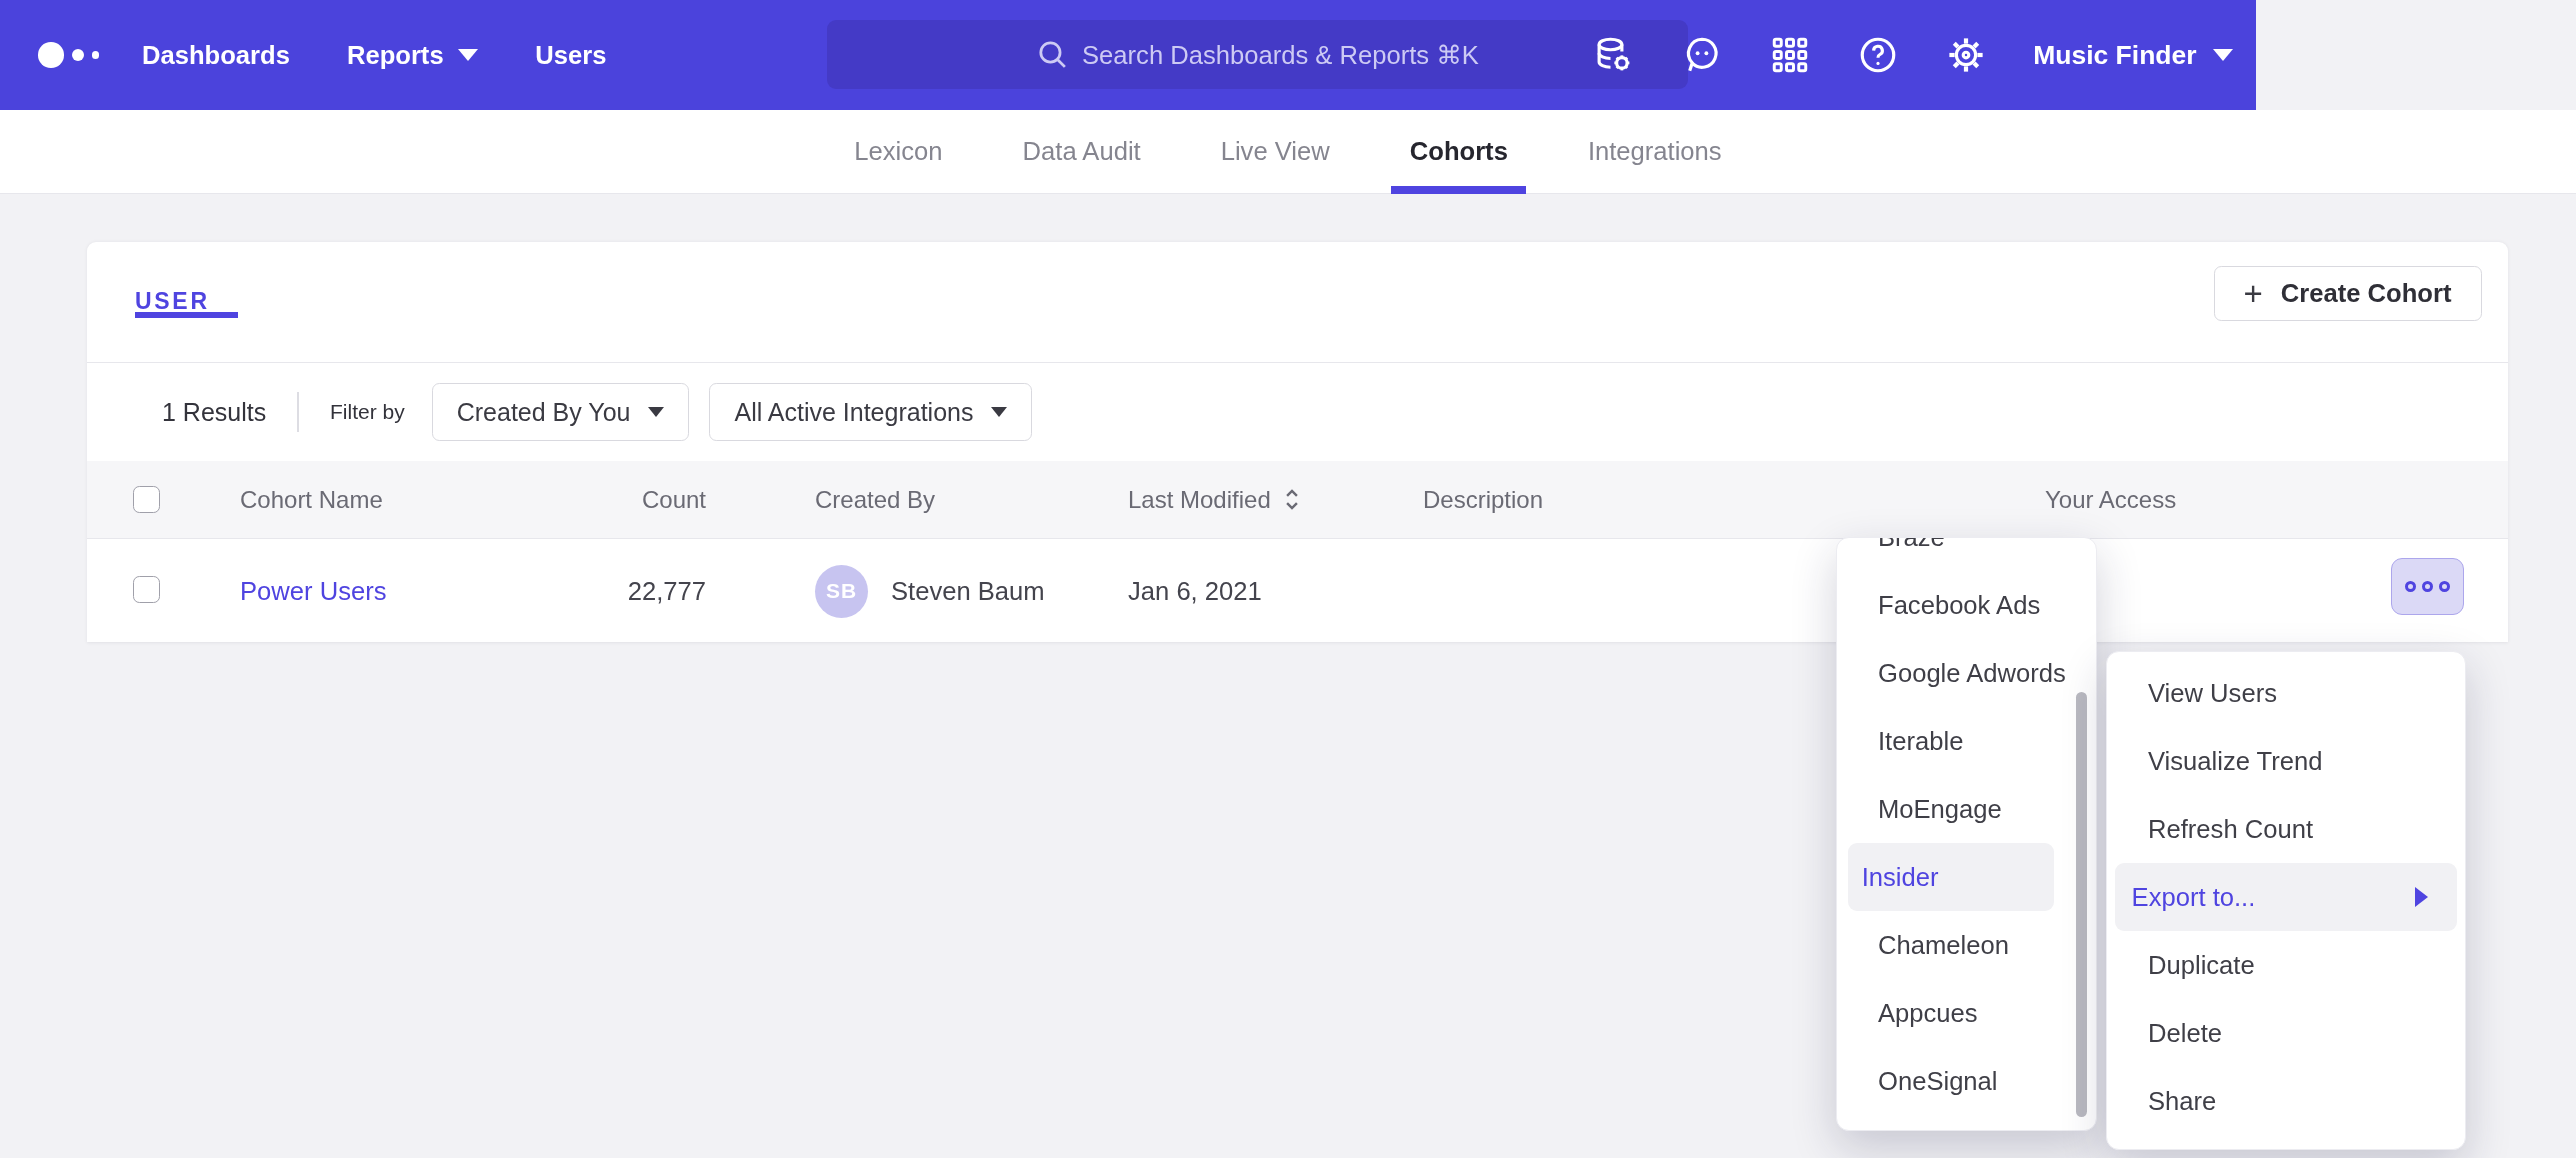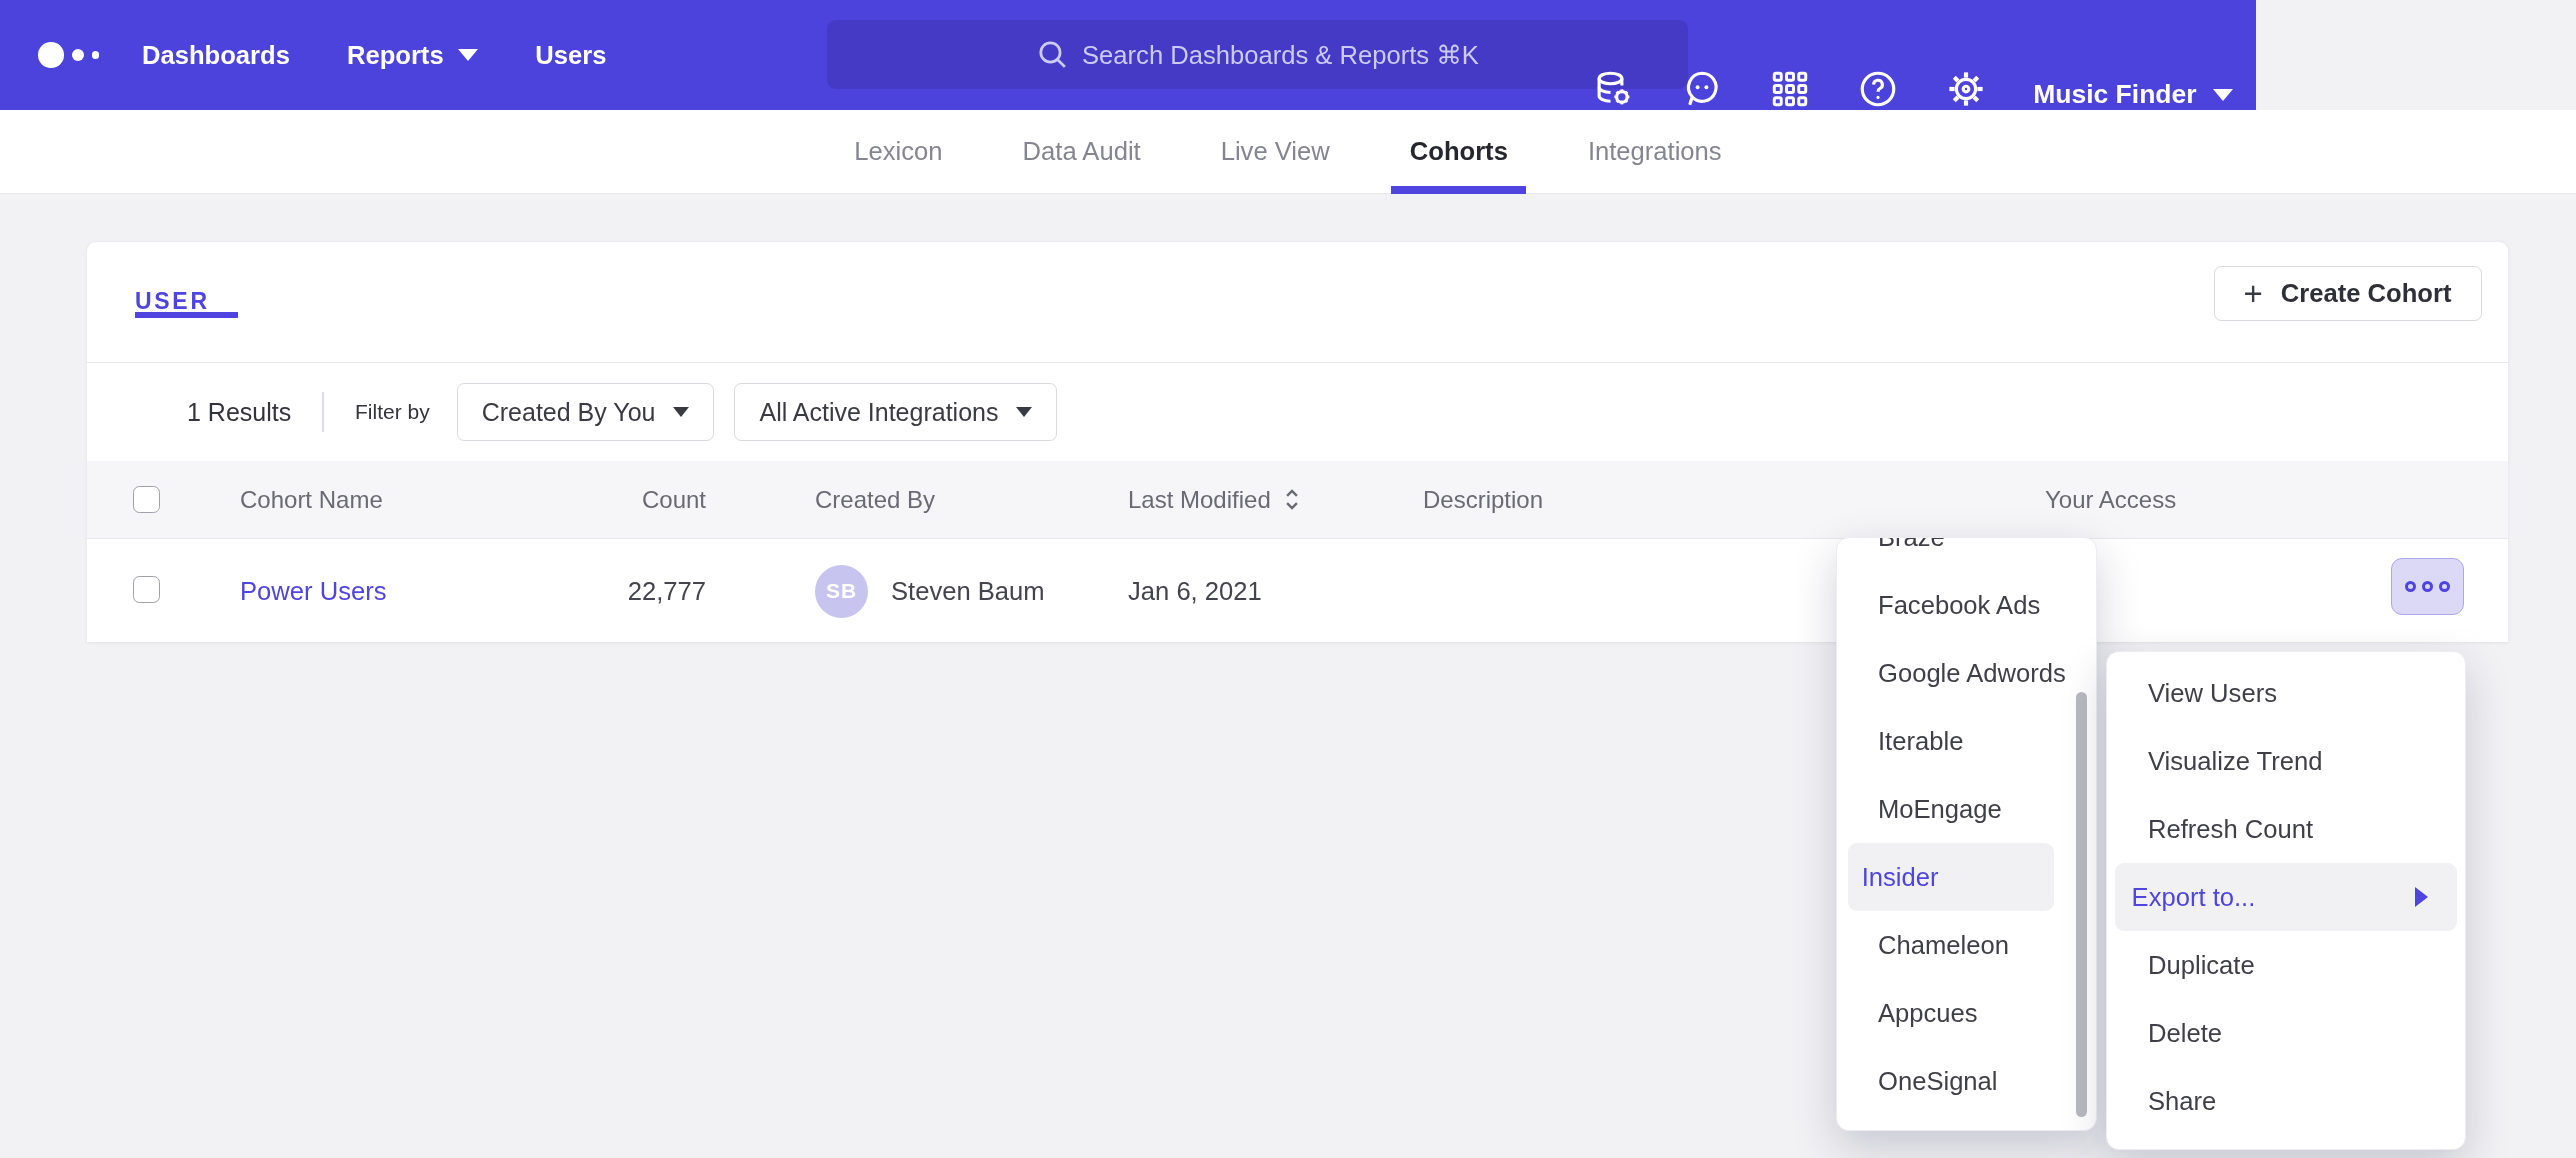--- a/index.html
+++ b/index.html
@@ -18,42 +18,42 @@
   .topnav{position:absolute; top:0; left:0; width:2256px; height:110px; background:var(--nav-bg); color:#fff;}
   .logo{position:absolute; left:38px; top:0; height:110px; display:flex; align-items:center; gap:8.2px;}
   .logo .d1{width:25.6px;height:25.6px;border-radius:50%;background:#fff;}
   .logo .d2{width:12px;height:12px;border-radius:50%;background:#fff;}
   .logo .d3{width:7.3px;height:7.3px;border-radius:50%;background:#fff;}
   .nav-items{position:absolute; left:142px; top:0; height:110px; display:flex; align-items:center; gap:57px;}
   .nav-item{display:flex; align-items:center; gap:14.6px; font-size:25.6px; font-weight:600; cursor:pointer;}
   .caret-down{width:0;height:0;border-left:10px solid transparent;border-right:10px solid transparent;border-top:12px solid #fff;}
   .global-search{position:absolute; left:827px; top:20px; width:861px; height:69px; background:var(--nav-search-bg);
     border-radius:9px; display:flex; align-items:center; justify-content:center; gap:13px; color:#CDCAF4; font-size:25.6px; cursor:text;}
-  .nav-right{position:absolute; right:23px; top:0; height:110px; display:flex; align-items:flex-end; gap:46px;}
+  .nav-right{position:absolute; right:23px; top:0; height:110px; display:flex; align-items:center; gap:46px;}
   .nav-icon{width:42px;height:42px; display:block; cursor:pointer;}
   .workspace{display:flex; align-items:center; gap:16.4px; font-size:26.5px; font-weight:700; cursor:pointer;}
 
   
   .tabsbar{position:absolute; top:110px; left:0; width:2576px; height:84px; background:#fff; border-bottom:0.9px solid var(--border);
     display:flex; justify-content:center; align-items:center; gap:69px;}
   .tab{position:relative; height:84px; display:flex; align-items:center; font-size:25.6px; color:#85858F; cursor:pointer; padding:0 5.5px;}
   .tab.active{color:#26262E; font-weight:700;}
   .tab.active::after{content:""; position:absolute; left:-12.8px; right:-12.8px; bottom:0; height:7.3px; background:var(--accent);}
 
   
   .card{position:absolute; left:87px; top:242px; width:2421px; height:400px; background:var(--card-bg);
     border-radius:9px 9px 0 0; box-shadow:0 0.9px 3.7px rgba(20,20,40,.07);}
   .user-row{position:absolute; top:0; left:0; width:100%; height:121px; border-bottom:0.9px solid var(--border);}
   .user-tab{position:absolute; left:48px; top:46px; font-size:23px; font-weight:700; letter-spacing:2.7px; color:var(--accent); cursor:pointer;}
   .user-tab-underline{position:absolute; left:0; bottom:-2.7px; width:103px; height:5.5px; background:var(--accent);}
   .create-btn{position:absolute; right:26.5px; top:24px; height:55px; padding:0 29px; border:1.8px solid #D9D9DF; border-radius:7.3px;
     background:#fff; display:flex; align-items:center; gap:18px; font-size:25.6px; font-weight:600; color:#2F2F37; cursor:pointer;}
   .plus{font-size:33px; font-weight:400; line-height:1; color:#3A3A42;}
 
-  .filter-row{position:absolute; top:121px; left:0; width:100%; height:98px; display:flex; align-items:center; padding-left:100px;}
+  .filter-row{position:absolute; top:121px; left:0; width:100%; height:98px; display:flex; align-items:center; padding-left:75px;}
   .results{font-size:25px; color:var(--text-dark);}
   .vdiv{width:1.8px; height:40px; background:#DDDDE3; margin:0 31px;}
   .filter-by{font-size:21px; color:var(--text-dark); margin-right:27px;}
   .dropdown{height:58px; border:1.8px solid #D9D9DF; border-radius:7.3px; background:#fff; display:flex; align-items:center;
     gap:18px; padding:0 24px; font-size:25px; color:#3A3A42; margin-right:20px; cursor:pointer;}
   .caret-sm{width:0;height:0;border-left:8.2px solid transparent;border-right:8.2px solid transparent;border-top:10px solid #3A3A42;}
   .cohort-search{position:absolute; right:37px; top:135px; width:534px; height:69px; background:#F0F0F3; border-radius:9px;}
   .cohort-search input{position:absolute; left:0; top:0; width:100%; height:100%; border:none; outline:none; background:transparent;
     padding-left:88px; font-size:25.6px; color:#55555E; font-family:"Liberation Sans",sans-serif;}
   .cohort-search input::placeholder{color:var(--text-light);}

